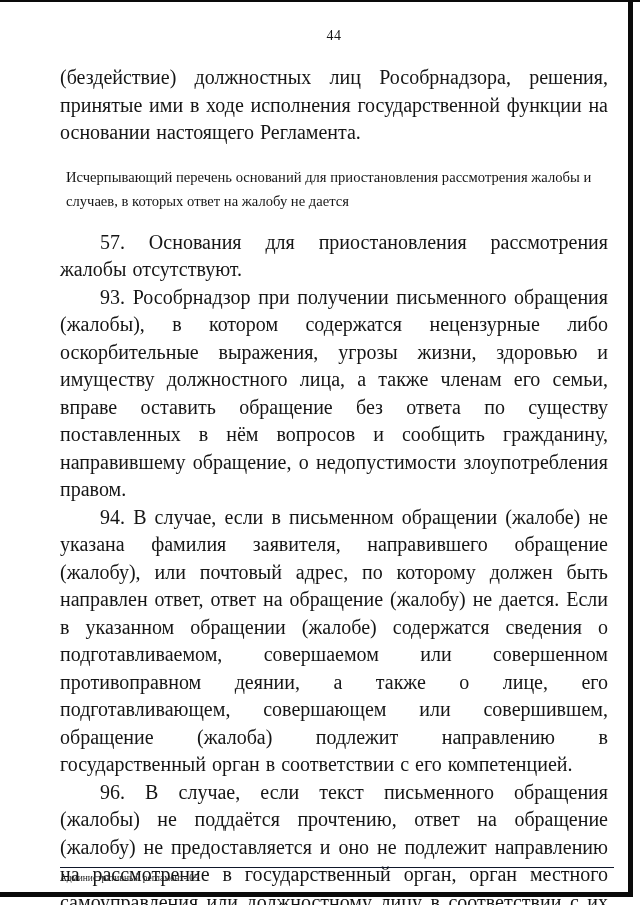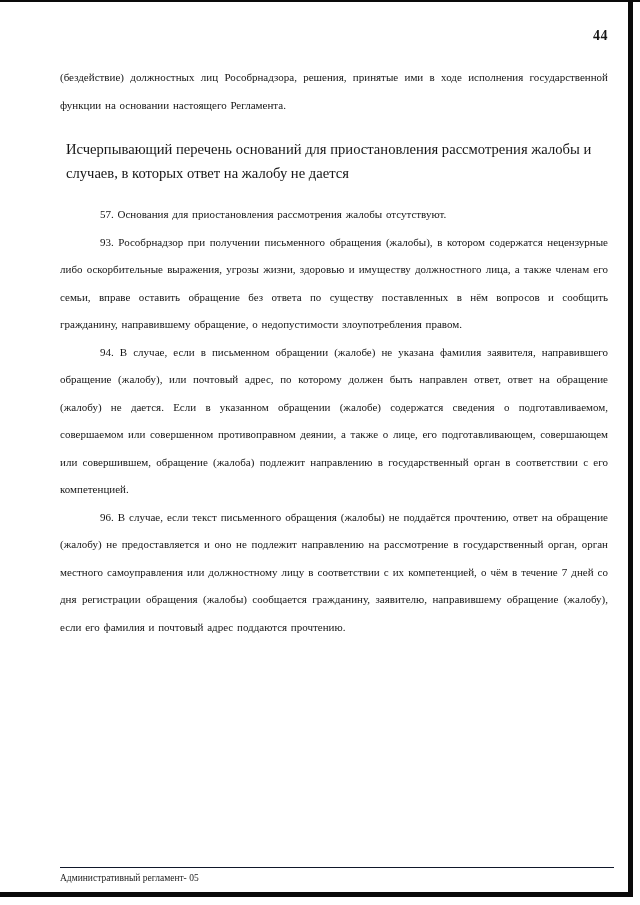--- a/index.html
+++ b/index.html
@@ -40,29 +40,28 @@
     height: 5px;
     background: #0a0a0a;
   }
   .content {
     position: absolute;
     left: 60px;
     right: 32px;
     top: 28px;
   }
   .page-number {
-    text-align: right;
+    text-align: center;
     font-size: 14px;
     letter-spacing: 0.5px;
     margin-bottom: 20px;
-    font-weight: bold;
   }
   .para, .cont {
     margin: 0;
-    font-size: 11px;
+    font-size: 20px;
     line-height: 27.5px;
     text-align: justify;
     word-spacing: 1px;
   }
   .cont {
     text-indent: 0;
   }
   .para {
     text-indent: 40px;
   }

